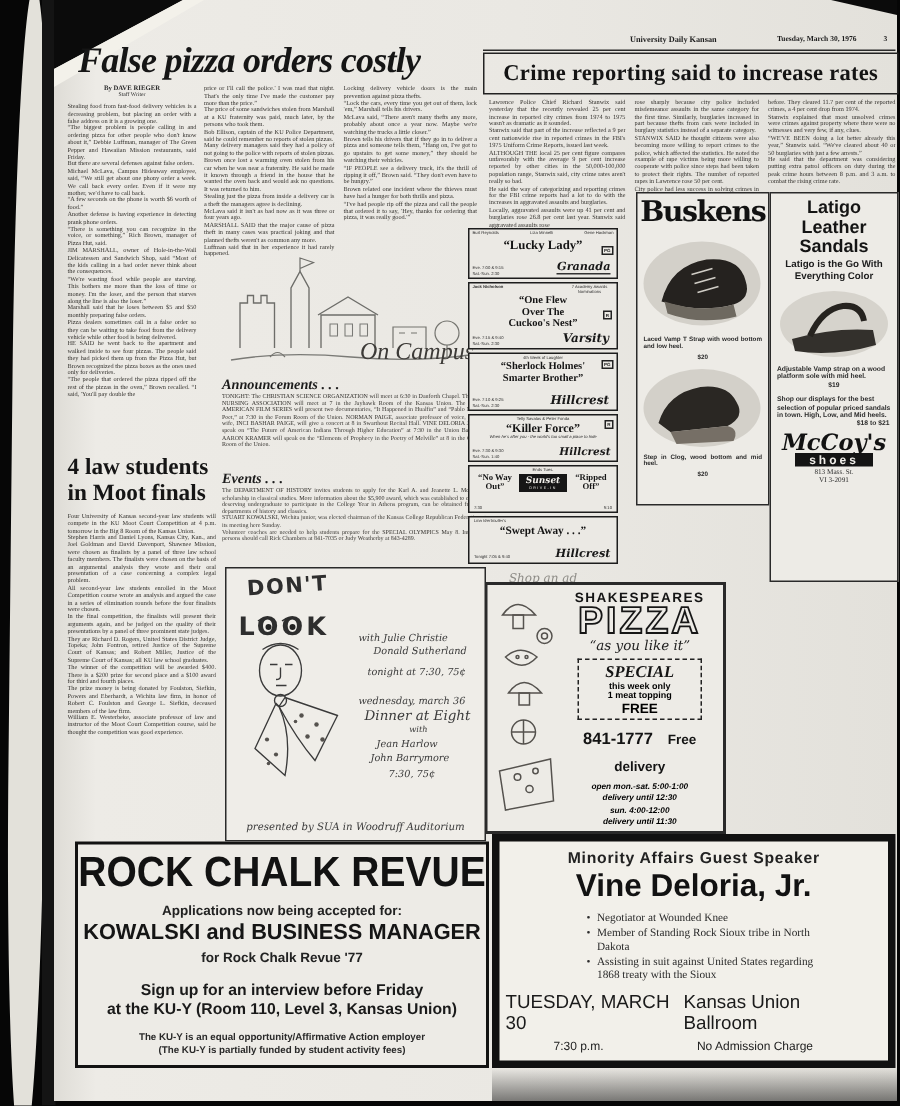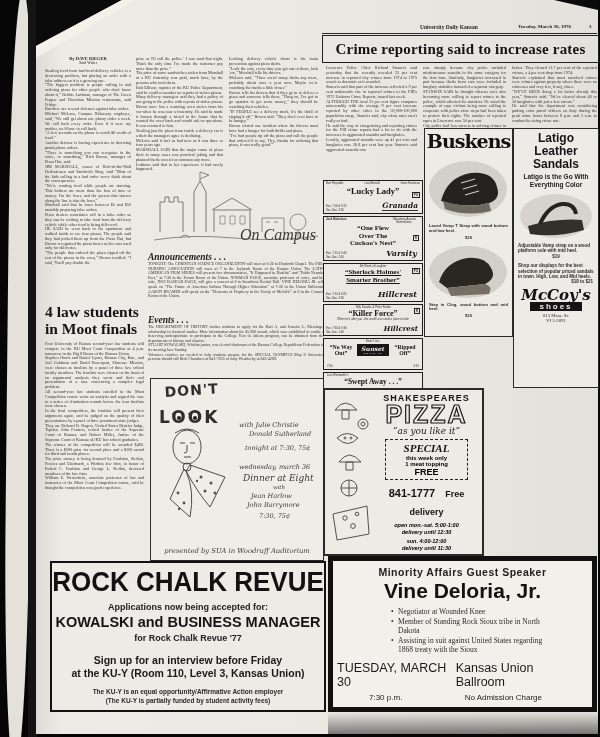--- a/index.html
+++ b/index.html
@@ -59,20 +59,21 @@
 <div class="page">
   <div class="corner-dark"></div>
   <div class="corner-curl"></div>
   <div class="tr-dark"></div>
 
   <span class="mh" style="left:384px;top:24px;">University Daily Kansan</span>
   <span class="mh" style="left:482px;top:24px;font-size:5px;">Tuesday, March 30, 1976</span>
   <span class="mh" style="left:553px;top:24px;font-size:5px;">3</span>
   <div class="rule" style="left:286px;top:33px;width:275px;height:1px;"></div>
 
+  <h1 class="hl pizza-hl" style="left:16px;top:28px;width:278px;margin:0;">False pizza orders costly</h1>
   <div class="byl" style="left:9px;top:56px;width:86px;">
     <div style="font:bold 4.5px 'Liberation Serif',serif;">By DAVE RIEGER</div>
     <div style="font:3.8px 'Liberation Serif',serif;">Staff Writer</div>
   </div>
   <div class="news" style="left:9px;top:69px;width:86px;height:232px;">Stealing food from fast-food delivery vehicles is a decreasing problem, but placing an order with a false address on it is a growing one.
 “The biggest problem is people calling in and ordering pizza for other people who don't know about it,” Debbie Luffman, manager of The Green Pepper and Hawaiian Mission restaurants, said Friday.
 But there are several defenses against false orders.
 Michael McLava, Campus Hideaway employee, said, “We still get about one phony order a week. We call back every order. Even if it were my mother, we'd have to call back.
 “A few seconds on the phone is worth $6 worth of food.”
 Another defense is having experience in detecting prank phone orders.
@@ -148,21 +149,21 @@
   </div>
   <div class="news" style="left:9px;top:342px;width:99px;height:218px;">Four University of Kansas second-year law students will compete in the KU Moot Court Competition at 4 p.m. tomorrow in the Big 8 Room of the Kansas Union.
 Stephen Harris and Daniel Lyons, Kansas City, Kan., and Joel Goldman and David Davenport, Shawnee Mission, were chosen as finalists by a panel of three law school faculty members. The finalists were chosen on the basis of an argumental analysis they wrote and their oral presentation of a case concerning a complex legal problem.
 All second-year law students enrolled in the Moot Competition course wrote an analysis and argued the case in a series of elimination rounds before the four finalists were chosen.
 In the final competition, the finalists will present their arguments again, and be judged on the quality of their presentations by a panel of three prominent state judges.
 They are Richard D. Rogers, United States District Judge, Topeka; John Fontron, retired Justice of the Supreme Court of Kansas; and Robert Miller, Justice of the Supreme Court of Kansas; all KU law school graduates.
 The winner of the competition will be awarded $400. There is a $200 prize for second place and a $100 award for third and fourth places.
 The prize money is being donated by Foulston, Siefkin, Powers and Eberhardt, a Wichita law firm, in honor of Robert C. Foulston and George L. Siefkin, deceased members of the law firm.
 William E. Westerbeke, associate professor of law and instructor of the Moot Court Competition course, said he thought the competition was good experience.</div>
 
-  <div class="abs" style="left:287px;top:152px;width:100px;margin-top:28px;">
+  <div class="abs" style="left:276px;top:152px;width:100px;">
     <div class="mbox" style="height:32px;">
       <div style="display:flex;justify-content:space-between;padding:1px 2px;">
         <span class="tiny">Burt Reynolds</span>
         <span class="tiny">Liza Minnelli</span>
         <span class="tiny">Gene Hackman</span>
       </div>
       <div class="mtitle" style="font-size:8.5px;">“Lucky Lady”</div>
       <span class="rating" style="right:2px;top:11px;">PG</span>
       <span class="theater abs" style="right:4px;bottom:2px;font-size:7.5px;border-bottom:.8px solid #333;">Granada</span>
       <div class="tiny abs" style="left:2px;bottom:1px;white-space:pre-line;">Eve. 7:00 &amp; 9:15
@@ -174,21 +175,21 @@
       <div class="mtitle" style="font-size:7px;line-height:7.6px;margin-top:8px;">“One Flew
 Over The
 Cuckoo's Nest”</div>
       <span class="rating" style="right:3px;top:18px;">R</span>
       <span class="theater abs" style="right:5px;bottom:2px;font-size:8px;">Varsity</span>
       <div class="tiny abs" style="left:2px;bottom:1px;white-space:pre-line;">Eve. 7:15 &amp; 9:40
 Sat.-Sun. 2:30</div>
     </div>
     <div class="mbox" style="height:37px;">
       <div class="tiny ctr" style="padding-top:1px;">4th Week of Laughter</div>
-      <div class="mtitle" style="font-size:7px;line-height:8px;text-decoration:underline;">“Sherlock Holmes'
+      <div class="mtitle" style="font-size:7px;line-height:8px;">“Sherlock Holmes'
 Smarter Brother”</div>
       <span class="rating" style="right:2px;top:4px;">PG</span>
       <span class="theater abs" style="right:5px;bottom:2px;font-size:8px;">Hillcrest</span>
       <div class="tiny abs" style="left:2px;bottom:1px;white-space:pre-line;">Eve. 7:10 &amp; 9:25
 Sat.-Sun. 2:30</div>
     </div>
     <div class="mbox" style="height:30px;">
       <div class="tiny ctr" style="padding-top:1px;">Telly Savalas &amp; Peter Fonda</div>
       <div class="mtitle" style="font-size:8px;">“Killer Force”</div>
       <span class="rating" style="right:2px;top:3px;">R</span>

